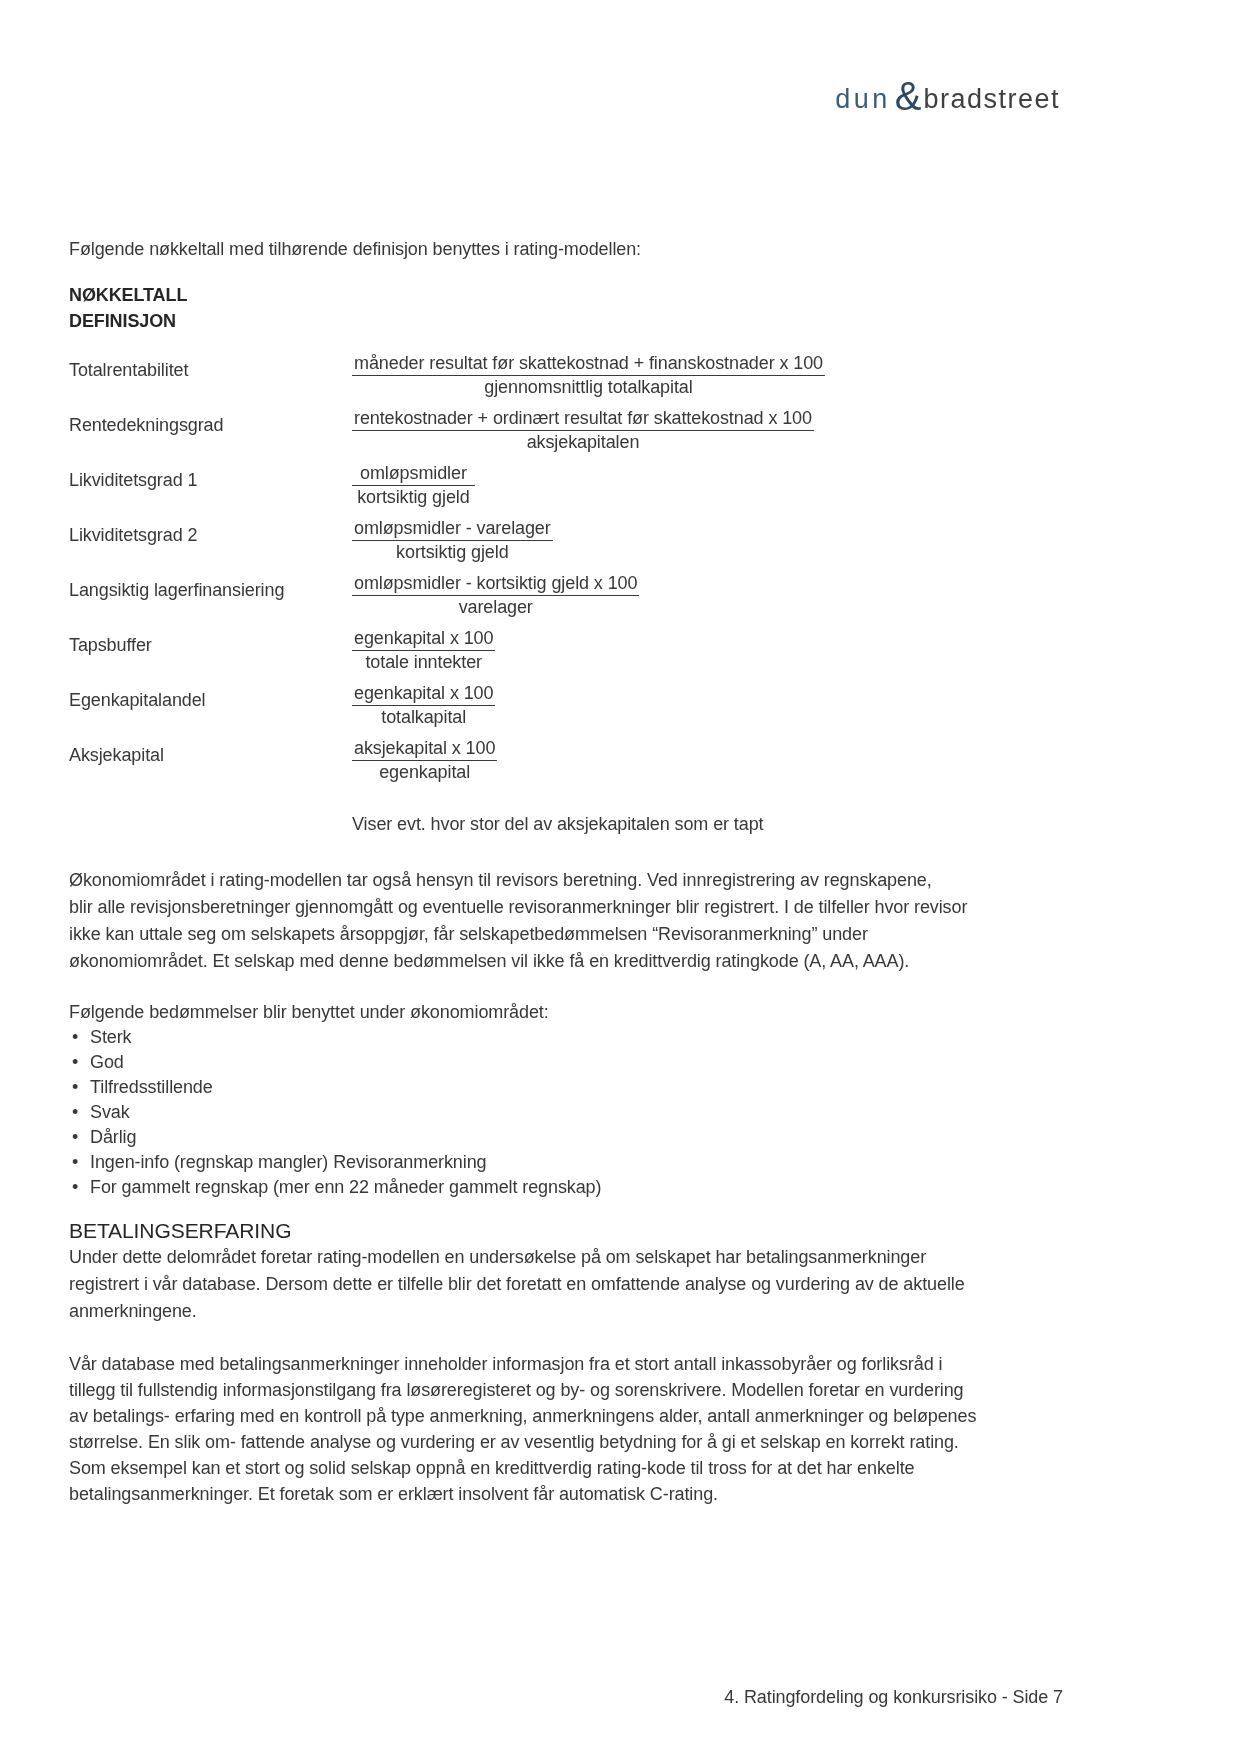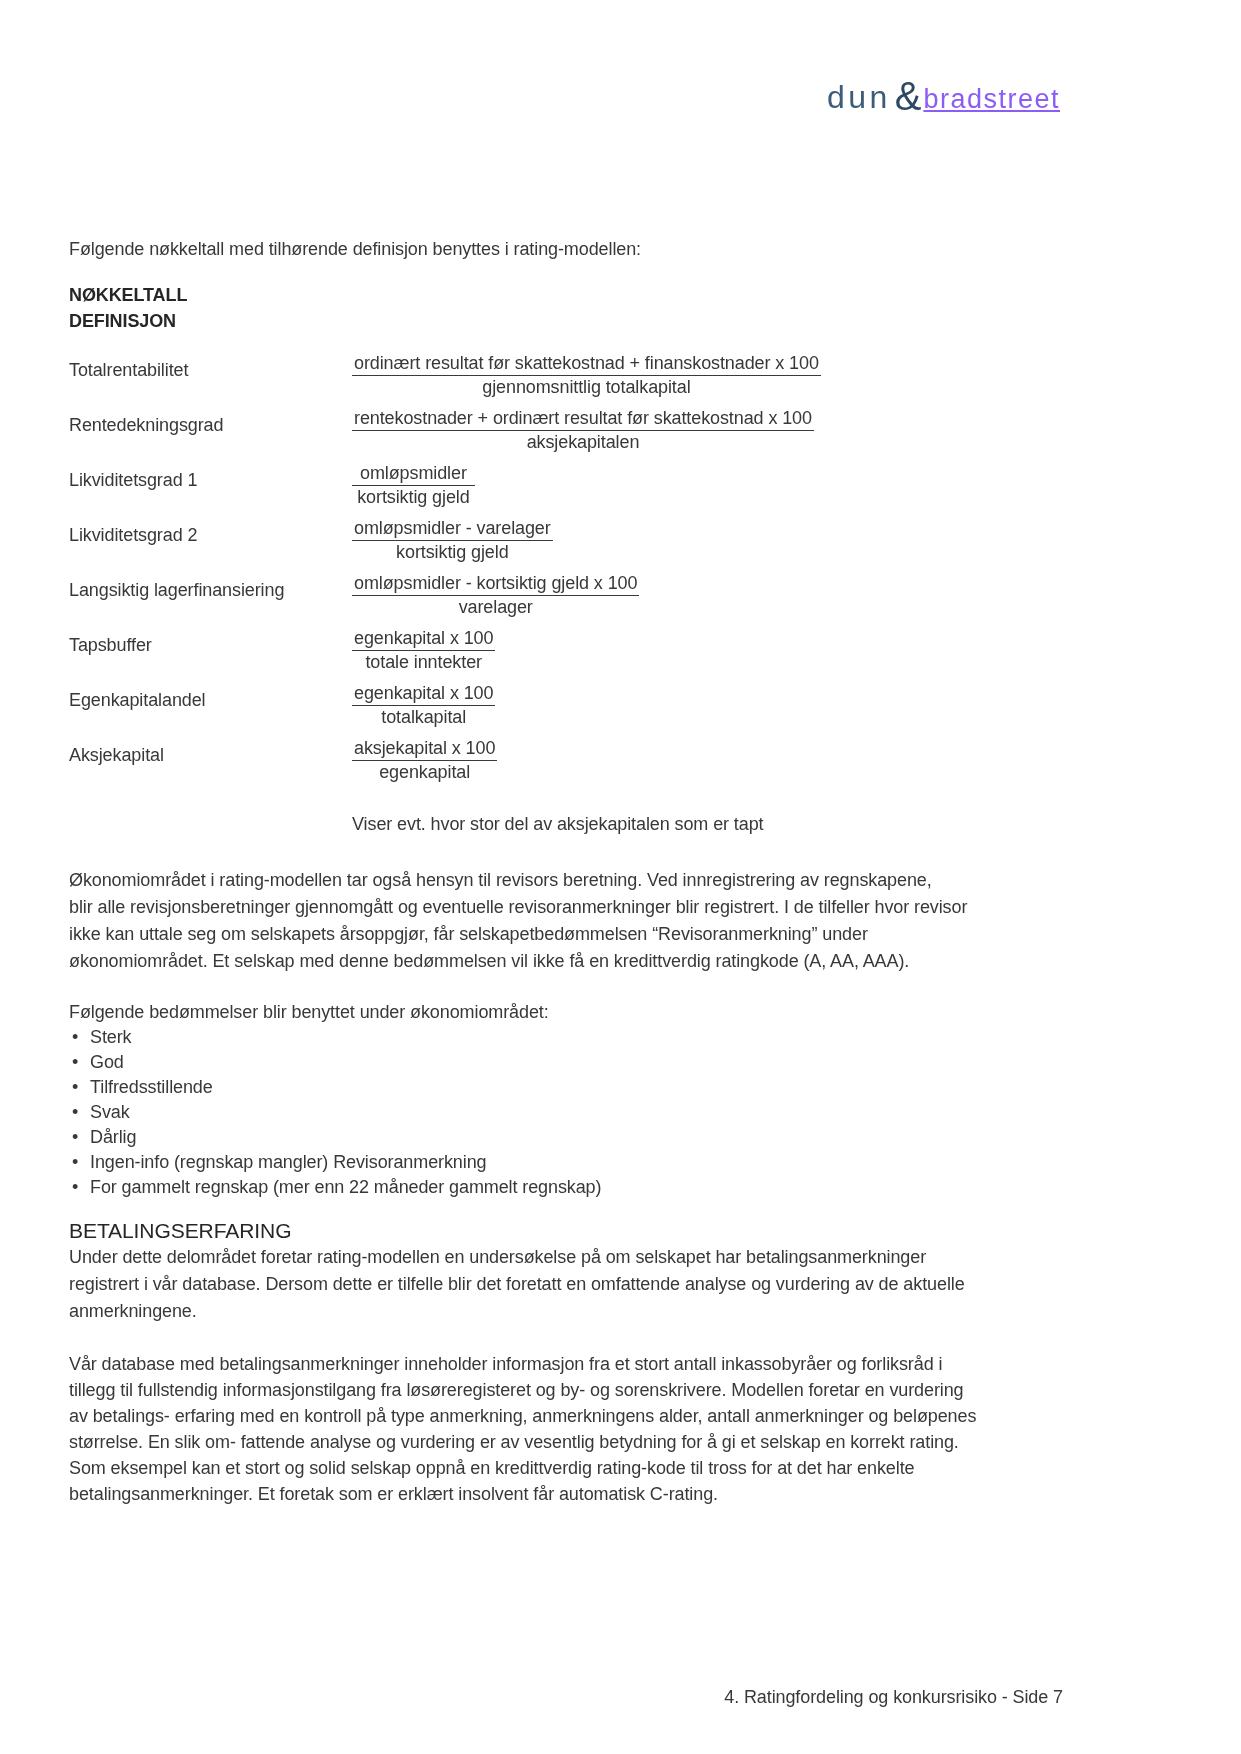--- a/index.html
+++ b/index.html
@@ -20,21 +20,21 @@
   
   .logo {
     position: absolute;
     top: 72px;
     right: 181px;
     display: flex;
     align-items: baseline;
     white-space: nowrap;
   }
   .logo-dun {
-    font-size: 32px;
+    font-size: 27px;
     letter-spacing: 3.5px;
     font-weight: 400;
   }
   .logo-amp {
     font-size: 40px;
     font-weight: 400;
     margin: 0 2px 0 4px;
     position: relative;
     top: 2px;
   }
@@ -135,38 +135,38 @@
   }
 </style>
 </head>
 <body>
 
 <div class="page">
 
   <div class="logo">
     <span class="logo-dun" style="color: rgb(61, 92, 122);">dun</span>
     <span class="logo-amp" style="color: rgb(43, 72, 101);">&amp;</span>
-    <span class="logo-brad" style="color: #8b5cf6; text-decoration: underline;">bradstreet</span>
+    <span class="logo-brad" style="color: #404040;">bradstreet</span>
   </div>
 
   <div class="content">
 
     <p class="intro">Følgende nøkkeltall med tilhørende definisjon benyttes i rating-modellen:</p>
 
     <div class="kpi-table">
 
       <div class="kpi-header">
         <div class="col-left">NØKKELTALL</div>
         <div class="col-right">DEFINISJON</div>
       </div>
 
       <div class="kpi-row">
         <div class="kpi-label">Totalrentabilitet</div>
         <div class="formula">
-          <div><span class="numerator">ordinært resultat før skattekostnad + finanskostnader x 100</span></div>
+          <div><span class="numerator">måneder resultat før skattekostnad + finanskostnader x 100</span></div>
           <div class="denominator">gjennomsnittlig totalkapital</div>
         </div>
       </div>
 
       <div class="kpi-row">
         <div class="kpi-label">Rentedekningsgrad</div>
         <div class="formula">
           <div><span class="numerator">rentekostnader + ordinært resultat før skattekostnad x 100</span></div>
           <div class="denominator">aksjekapitalen</div>
         </div>

